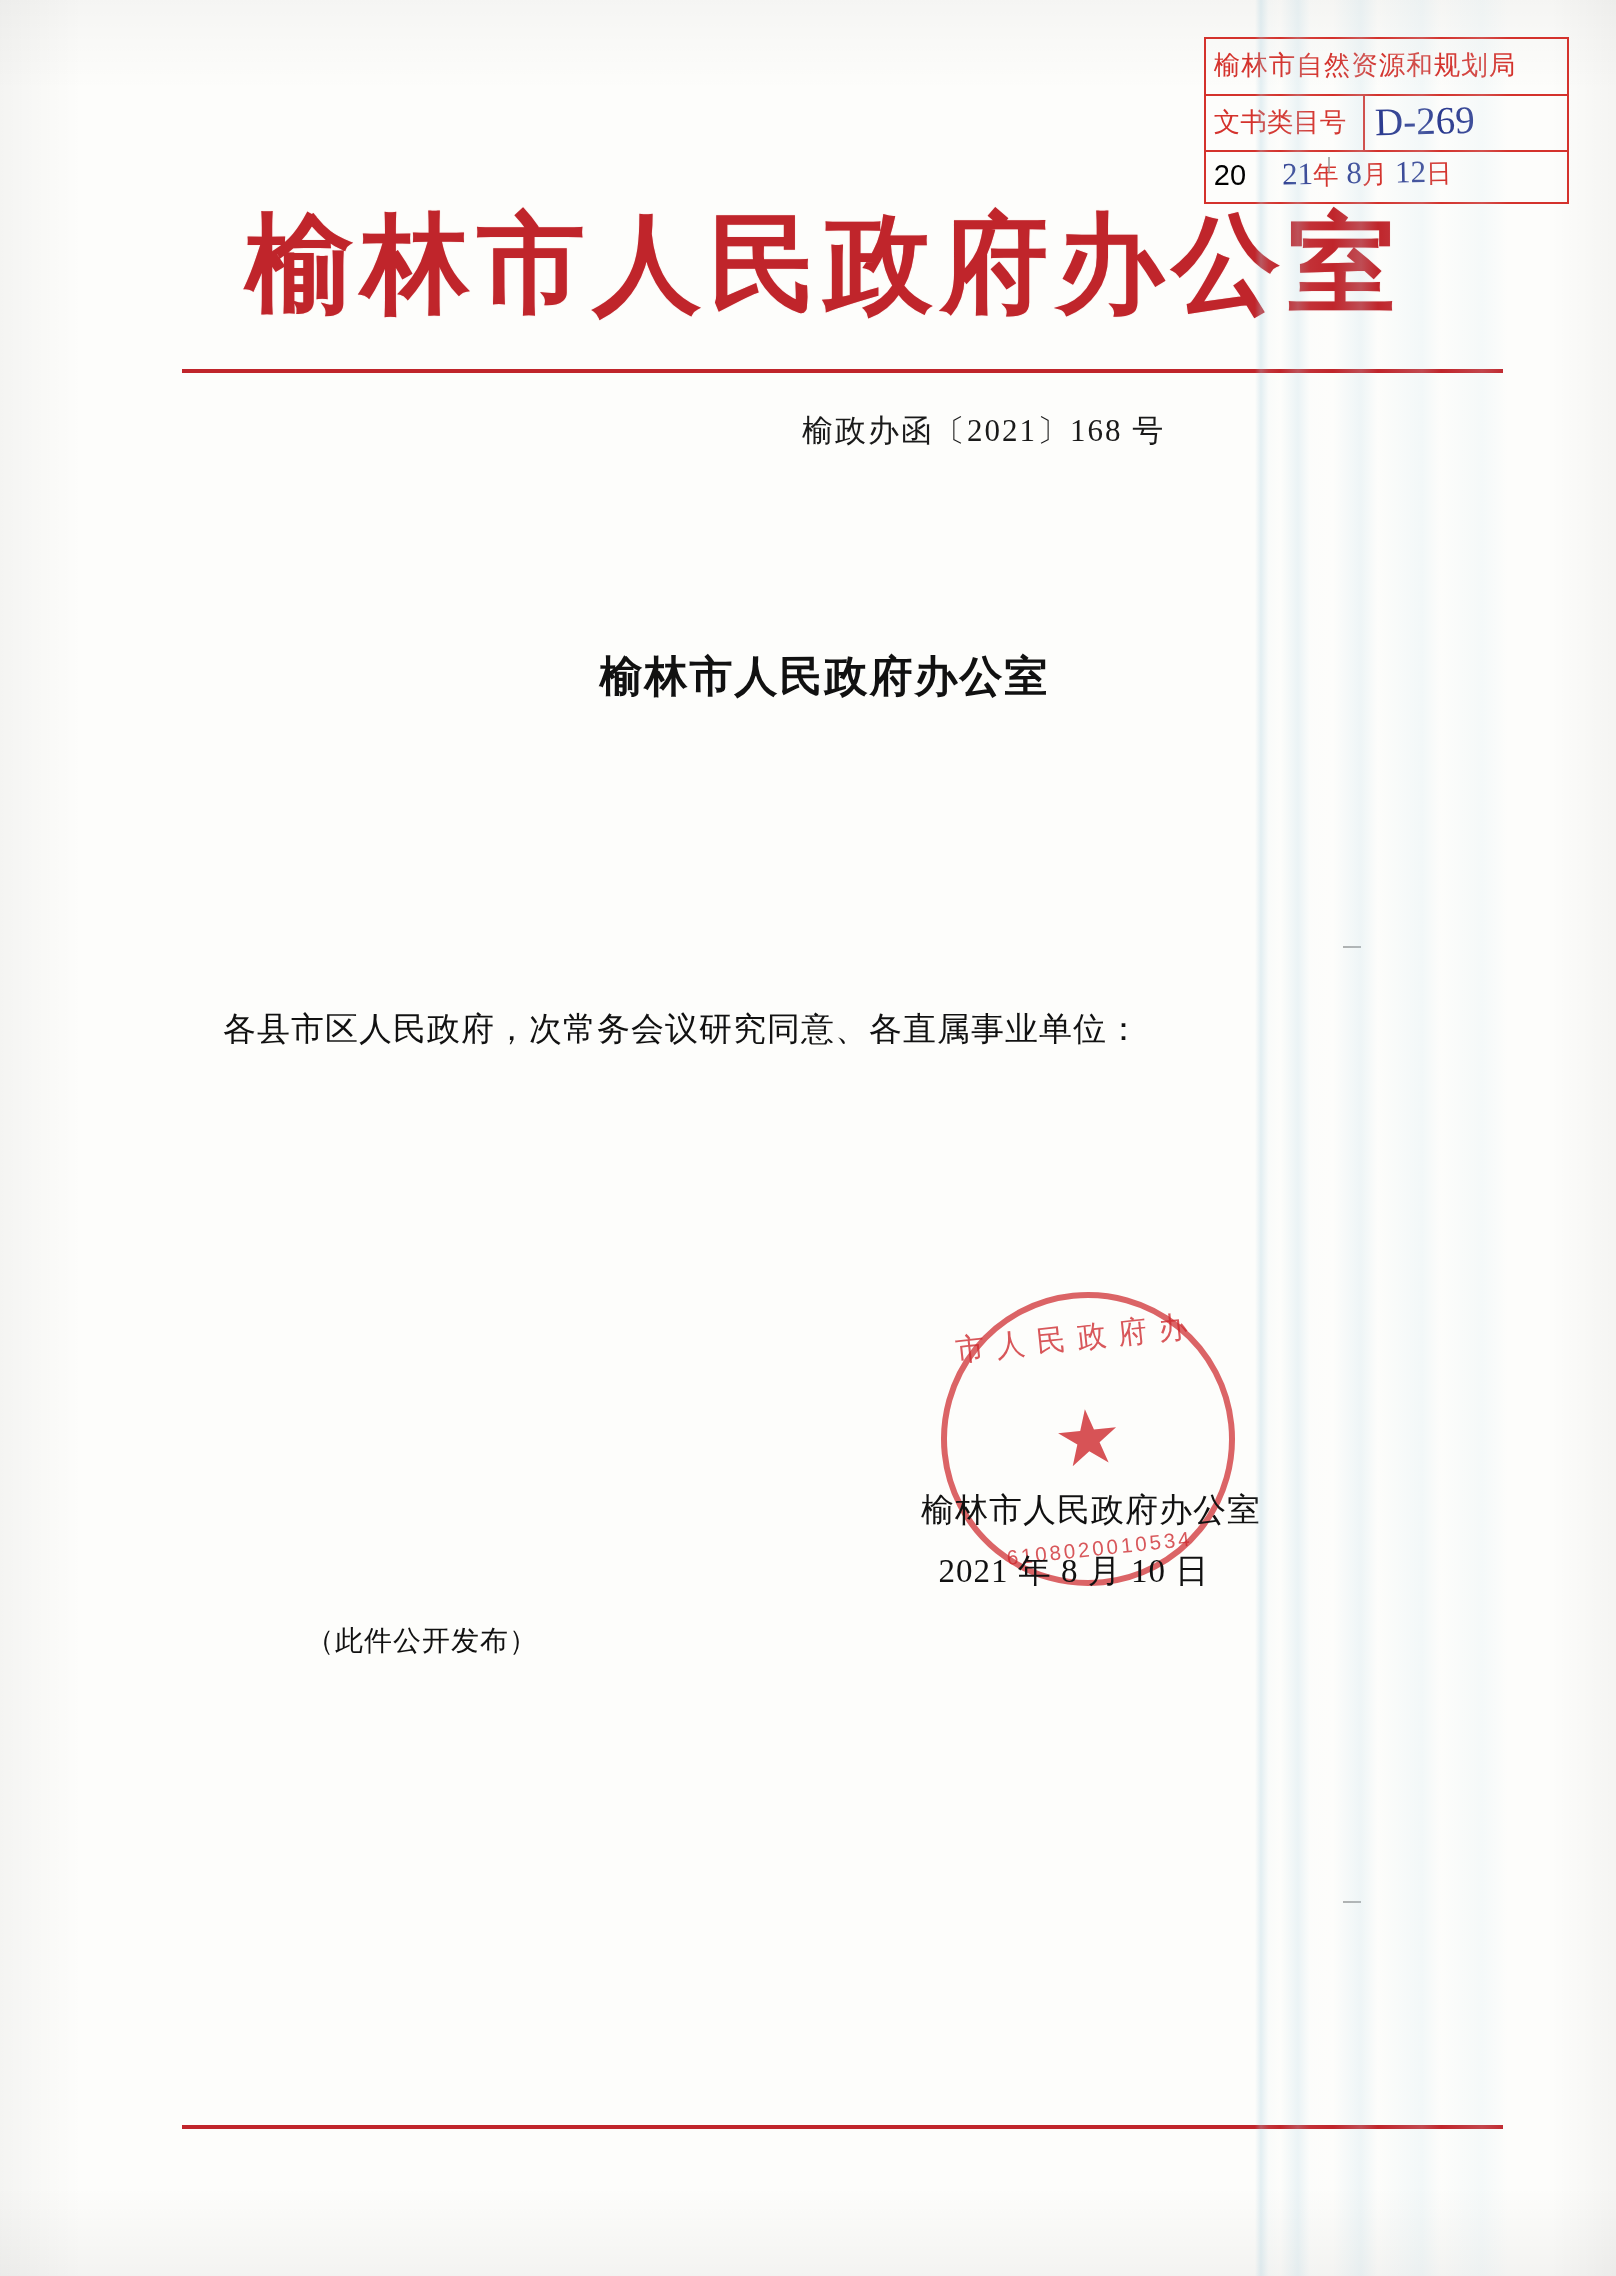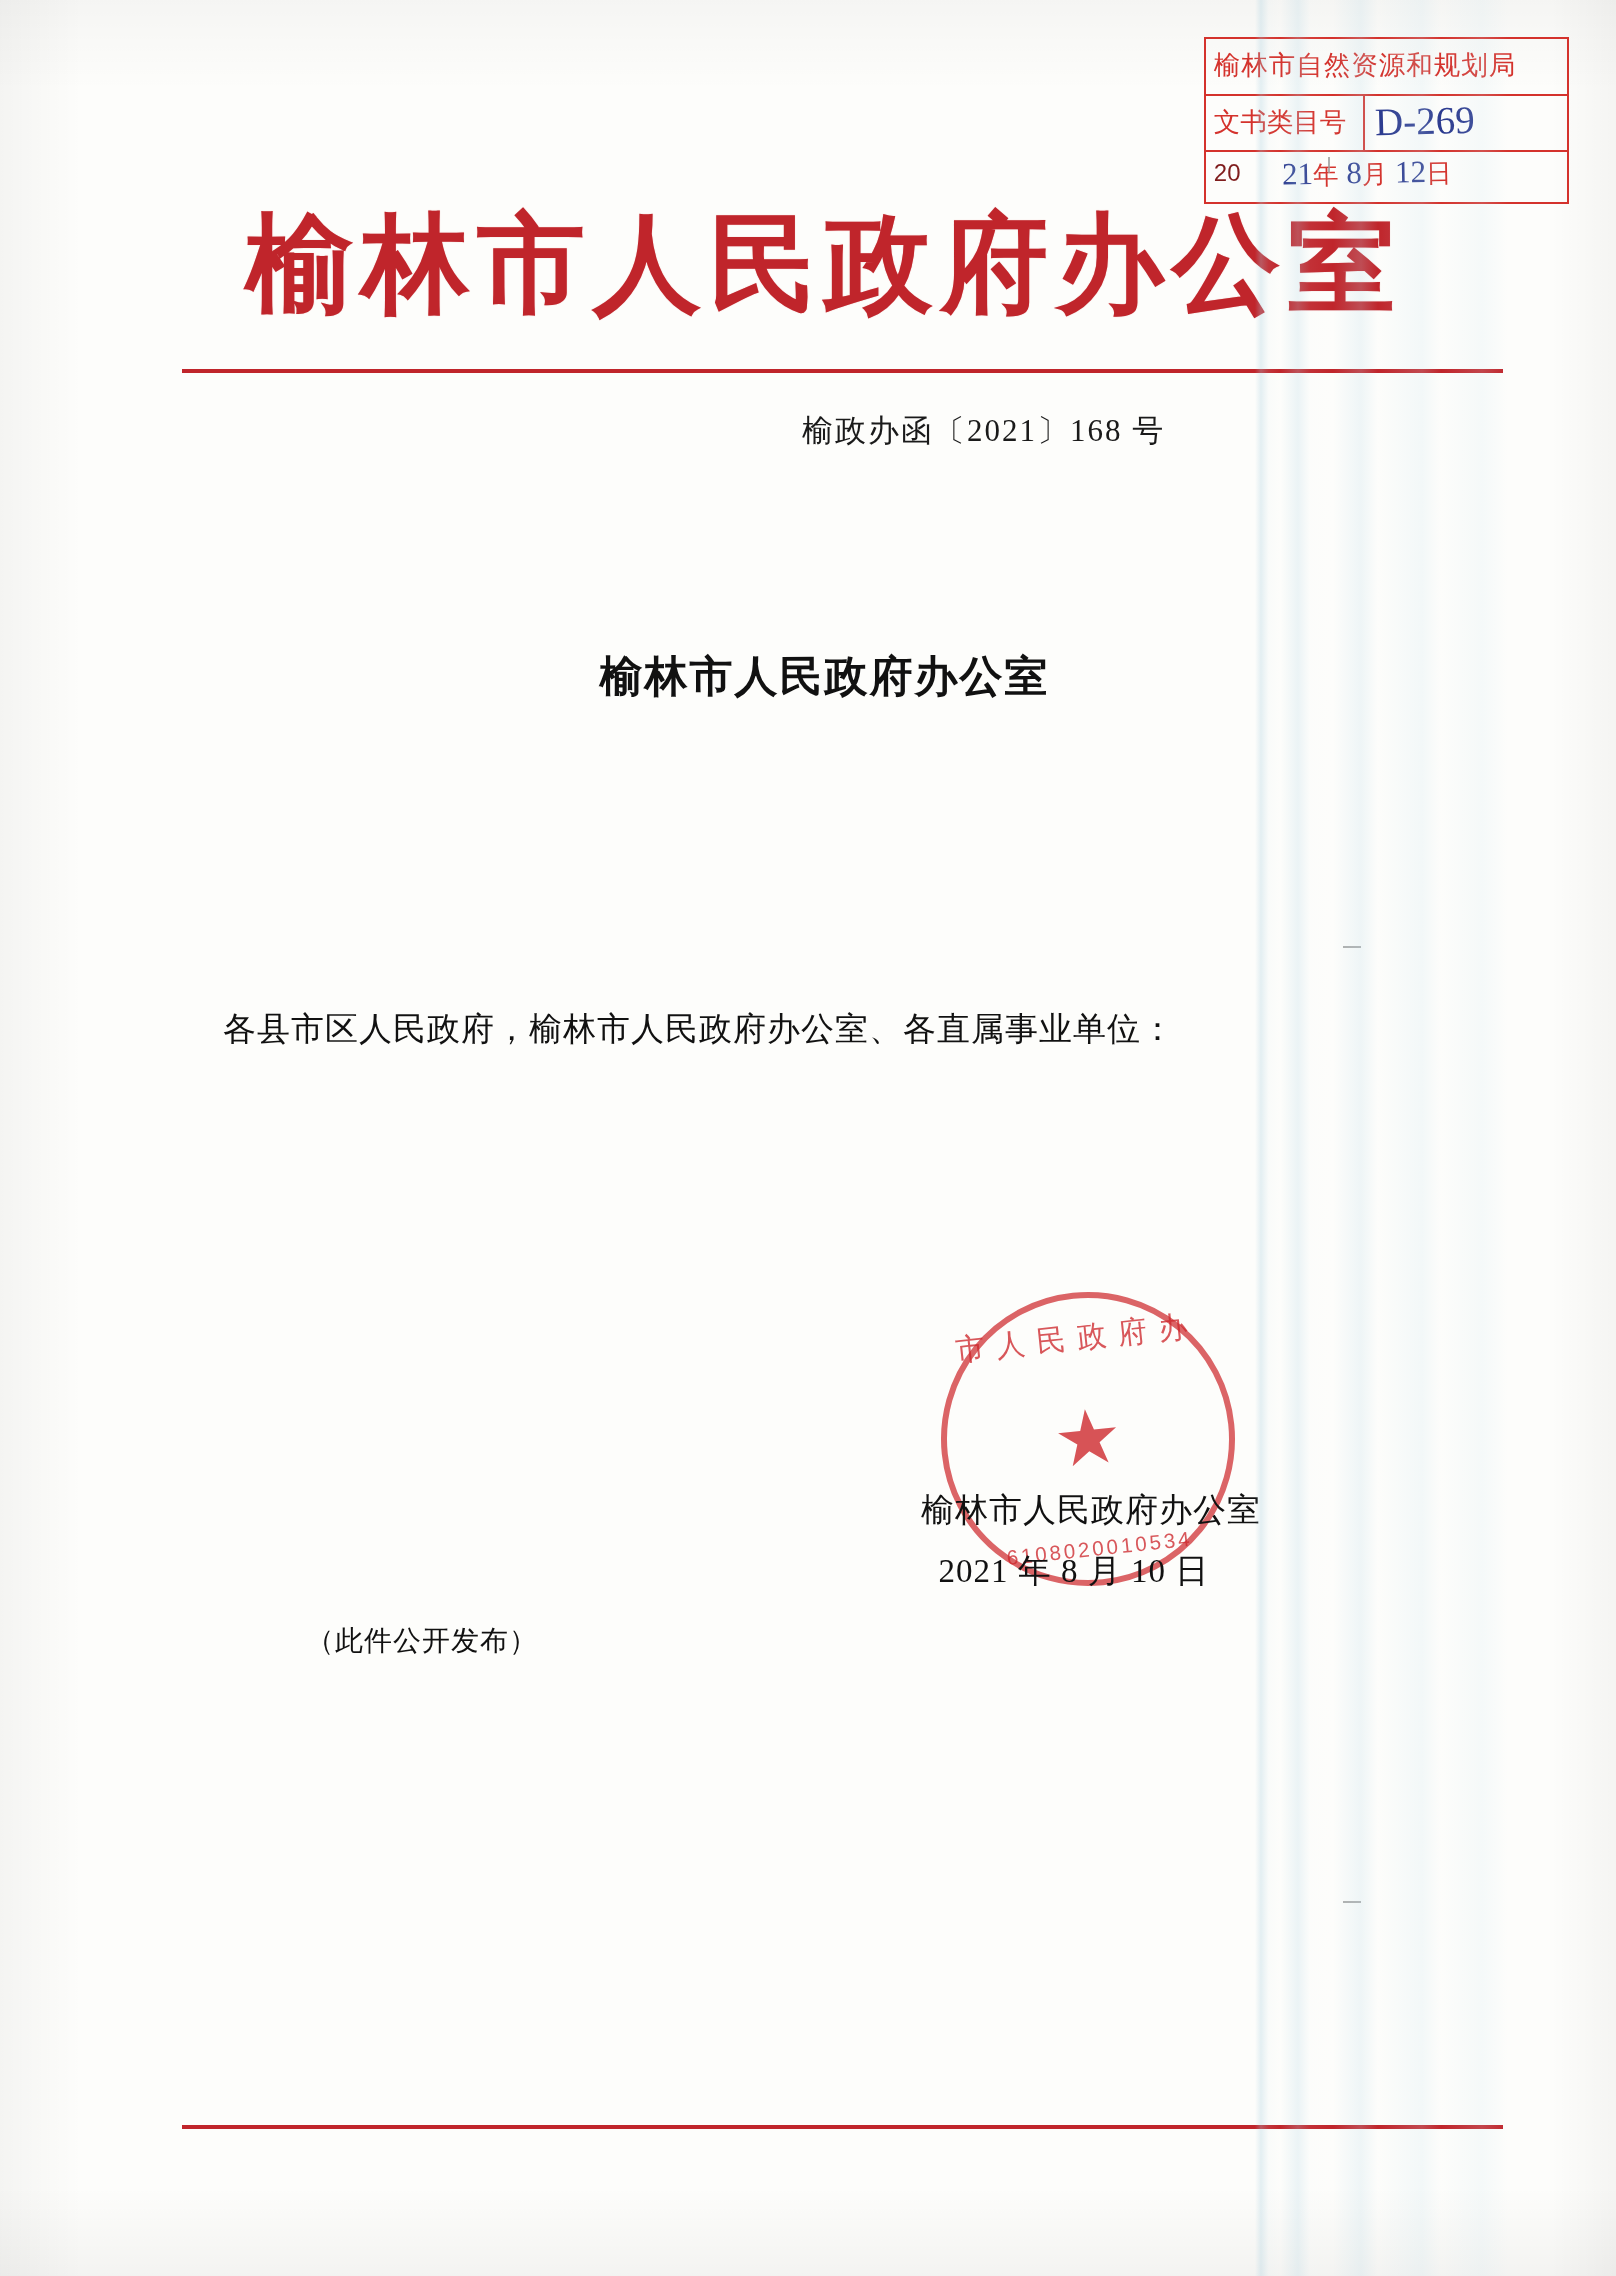--- a/index.html
+++ b/index.html
@@ -102,22 +102,22 @@
     font-size: 39px;
     color: #2b3a8f;
     font-family: "Liberation Serif", serif;
     white-space: nowrap;
     transform: rotate(-1.5deg);
   }
   .stamp-year-pre {
     position: absolute;
     top: 120px;
     left: 7.8px;
-    font-size: 24px;
-    color: #7f1d1d;
+    font-size: 29px;
+    color: #000000;
     font-family: "Liberation Sans", sans-serif;
   }
   .stamp-date {
     position: absolute;
     top: 116px;
     left: 76px;
     font-size: 31px;
     color: #2b3a8f;
     white-space: nowrap;
     transform: rotate(-1deg);
@@ -292,21 +292,21 @@
   <div class="masthead">榆林市人民政府办公室</div>
   <div class="red-rule top"></div>
 
   <div class="doc-number">榆政办函〔2021〕168 号</div>
 
   <div class="title-block">
     <div>榆林市人民政府办公室</div>
   </div>
 
   <div class="body-text">
-    <p>各县市区人民政府，榆林市人民政府办公室、各直属事业单位：</p>
+    <p>各县市区人民政府，次常务会议研究同意、各直属事业单位：</p>
   </div>
 
   <div class="seal">
     <div class="seal-rot">
       <div class="ring"></div>
       <div class="arc-text">市人民政府办</div>
       <div class="star">★</div>
       <div class="bottom-text">6108020010534</div>
     </div>
   </div>

